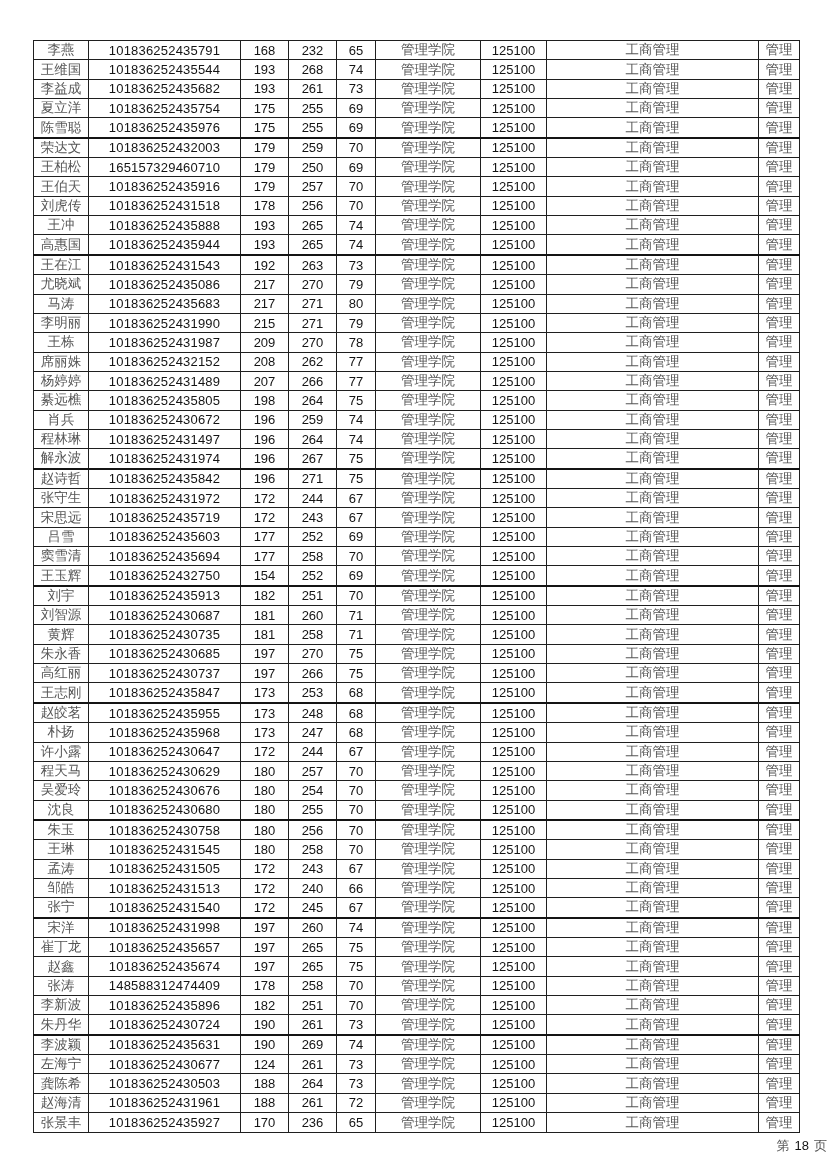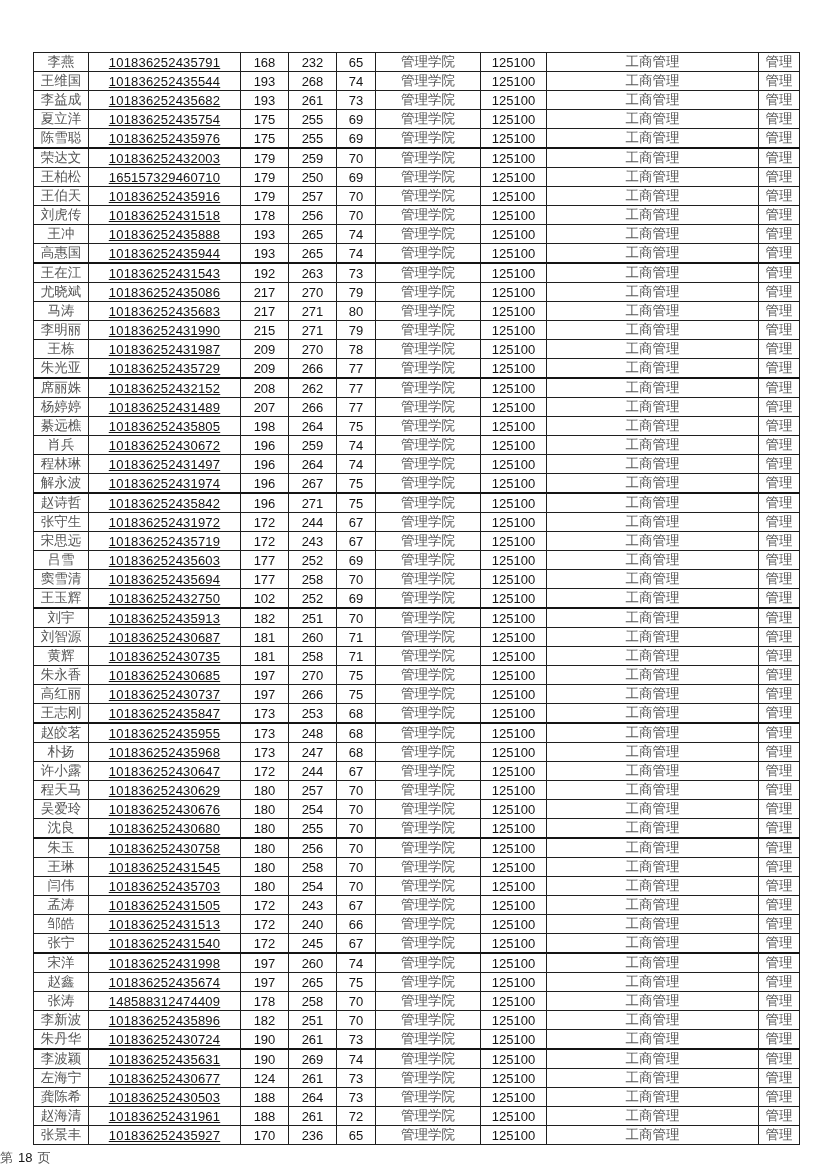--- a/index.html
+++ b/index.html
@@ -2,21 +2,21 @@
 <html><head>
 <meta charset="utf-8">
 <style>
   html, body { margin: 0; padding: 0; }
   body {
     width: 827px; height: 1169px;
     background: #ffffff;
     position: relative;
     font-family: "Liberation Sans", "DejaVu Sans", sans-serif;
   }
-  .page { position: absolute; inset: 0; background: #fff; margin-top: 12px; }
+  .page { position: absolute; inset: 0; background: #fff; }
 
   table.roster {
     position: absolute;
     left: 33px; top: 40px;
     width: 766px; height: 1093px;
     border-collapse: collapse;
     table-layout: fixed;
   }
   table.roster td {
     border: 1px solid #1f1f1f;
@@ -30,28 +30,28 @@
   td.cn {
     font-family: "Liberation Serif", "DejaVu Serif", serif;
     color: #565656;
     font-size: 13.5px;
   }
   td.num {
     font-family: "Liberation Sans", "DejaVu Sans", sans-serif;
     color: #141414;
     font-size: 13px;
   }
-  td.id { letter-spacing: 0.2px; text-decoration: underline; }
+  td.id { letter-spacing: 0.2px; }
   tr.group-end td { border-bottom: 2px solid #141414; }
 
   .footer {
     position: absolute;
     left: 0; right: 0;
     top: 1137px;
-    text-align: left;
+    text-align: right;
     color: #3a3a3a;
     font-size: 13px;
   }
   .footer .f-cn { font-family: "Liberation Serif", "DejaVu Serif", serif; color: #565656; }
   .footer .f-num { font-family: "Liberation Sans", "DejaVu Sans", sans-serif; color: #141414; margin: 0 5px; }
 </style>
 </head>
 <body>
 
 <div class="page">
@@ -238,31 +238,20 @@
           <td class="cn name">王栋</td>
           <td class="num id">101836252431987</td>
           <td class="num">209</td>
           <td class="num">270</td>
           <td class="num">78</td>
           <td class="cn">管理学院</td>
           <td class="num">125100</td>
           <td class="cn">工商管理</td>
           <td class="cn">管理</td>
         </tr>
-        <tr class="group-end">
-          <td class="cn name">朱光亚</td>
-          <td class="num id">101836252435729</td>
-          <td class="num">209</td>
-          <td class="num">266</td>
-          <td class="num">77</td>
-          <td class="cn">管理学院</td>
-          <td class="num">125100</td>
-          <td class="cn">工商管理</td>
-          <td class="cn">管理</td>
-        </tr>
         <tr>
           <td class="cn name">席丽姝</td>
           <td class="num id">101836252432152</td>
           <td class="num">208</td>
           <td class="num">262</td>
           <td class="num">77</td>
           <td class="cn">管理学院</td>
           <td class="num">125100</td>
           <td class="cn">工商管理</td>
           <td class="cn">管理</td>
@@ -373,21 +362,21 @@
           <td class="num">258</td>
           <td class="num">70</td>
           <td class="cn">管理学院</td>
           <td class="num">125100</td>
           <td class="cn">工商管理</td>
           <td class="cn">管理</td>
         </tr>
         <tr class="group-end">
           <td class="cn name">王玉辉</td>
           <td class="num id">101836252432750</td>
-          <td class="num">102</td>
+          <td class="num">154</td>
           <td class="num">252</td>
           <td class="num">69</td>
           <td class="cn">管理学院</td>
           <td class="num">125100</td>
           <td class="cn">工商管理</td>
           <td class="cn">管理</td>
         </tr>
         <tr>
           <td class="cn name">刘宇</td>
           <td class="num id">101836252435913</td>
@@ -536,31 +525,20 @@
           <td class="num id">101836252431545</td>
           <td class="num">180</td>
           <td class="num">258</td>
           <td class="num">70</td>
           <td class="cn">管理学院</td>
           <td class="num">125100</td>
           <td class="cn">工商管理</td>
           <td class="cn">管理</td>
         </tr>
         <tr>
-          <td class="cn name">闫伟</td>
-          <td class="num id">101836252435703</td>
-          <td class="num">180</td>
-          <td class="num">254</td>
-          <td class="num">70</td>
-          <td class="cn">管理学院</td>
-          <td class="num">125100</td>
-          <td class="cn">工商管理</td>
-          <td class="cn">管理</td>
-        </tr>
-        <tr>
           <td class="cn name">孟涛</td>
           <td class="num id">101836252431505</td>
           <td class="num">172</td>
           <td class="num">243</td>
           <td class="num">67</td>
           <td class="cn">管理学院</td>
           <td class="num">125100</td>
           <td class="cn">工商管理</td>
           <td class="cn">管理</td>
         </tr>
@@ -585,20 +563,31 @@
           <td class="num">125100</td>
           <td class="cn">工商管理</td>
           <td class="cn">管理</td>
         </tr>
         <tr>
           <td class="cn name">宋洋</td>
           <td class="num id">101836252431998</td>
           <td class="num">197</td>
           <td class="num">260</td>
           <td class="num">74</td>
+          <td class="cn">管理学院</td>
+          <td class="num">125100</td>
+          <td class="cn">工商管理</td>
+          <td class="cn">管理</td>
+        </tr>
+        <tr>
+          <td class="cn name">崔丁龙</td>
+          <td class="num id">101836252435657</td>
+          <td class="num">197</td>
+          <td class="num">265</td>
+          <td class="num">75</td>
           <td class="cn">管理学院</td>
           <td class="num">125100</td>
           <td class="cn">工商管理</td>
           <td class="cn">管理</td>
         </tr>
         <tr>
           <td class="cn name">赵鑫</td>
           <td class="num id">101836252435674</td>
           <td class="num">197</td>
           <td class="num">265</td>

